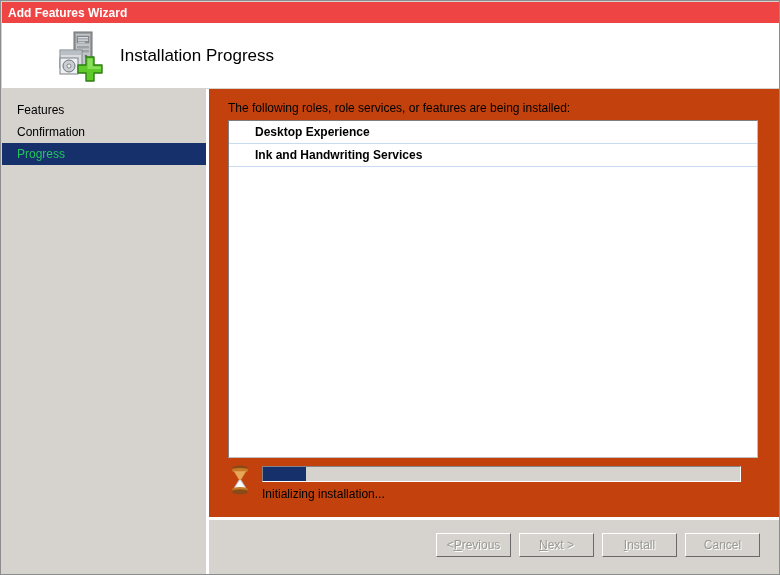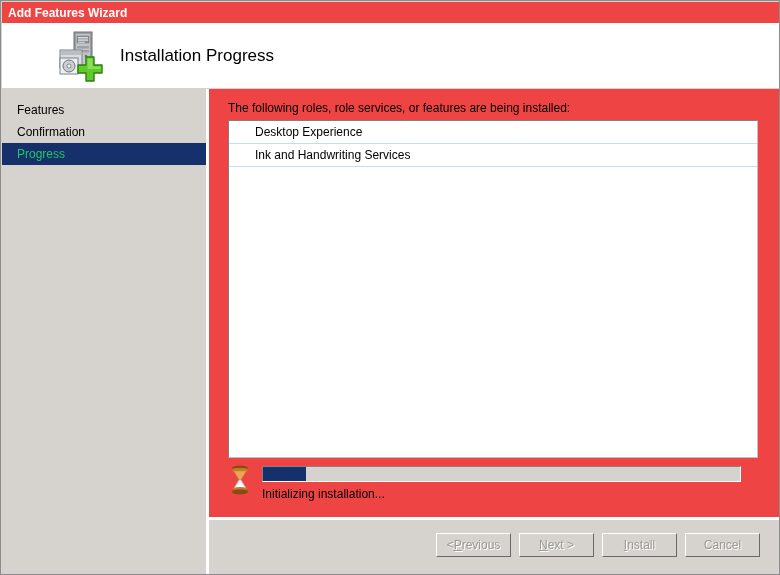--- a/index.html
+++ b/index.html
@@ -99,21 +99,21 @@
     width: 3px;
     height: 486px;
     background: #ffffff;
   }
 
   #content {
     position: absolute;
     left: 208px; top: 88px;
     width: 571px;
     height: 428px;
-    background: #ef4444;
+    background: #c2410c;
   }
 
   .intro-text {
     position: absolute;
     left: 19px;
     top: 12px;
     font-size: 12px;
     color: #000000;
     white-space: nowrap;
   }
@@ -132,21 +132,21 @@
     box-sizing: border-box;
     overflow: hidden;
   }
   #listbox .list-inner {
     padding-top: 0px;
   }
   .list-row {
     height: 23px;
     line-height: 23px;
     font-size: 12px;
-    font-weight: normal;
+    font-weight: bold;
     color: #000000;
     padding-left: 26px;
     border-bottom: 1px solid #c9dcef;
     white-space: nowrap;
     box-sizing: border-box;
   }
 
   
   #progress-area {
     position: absolute;

